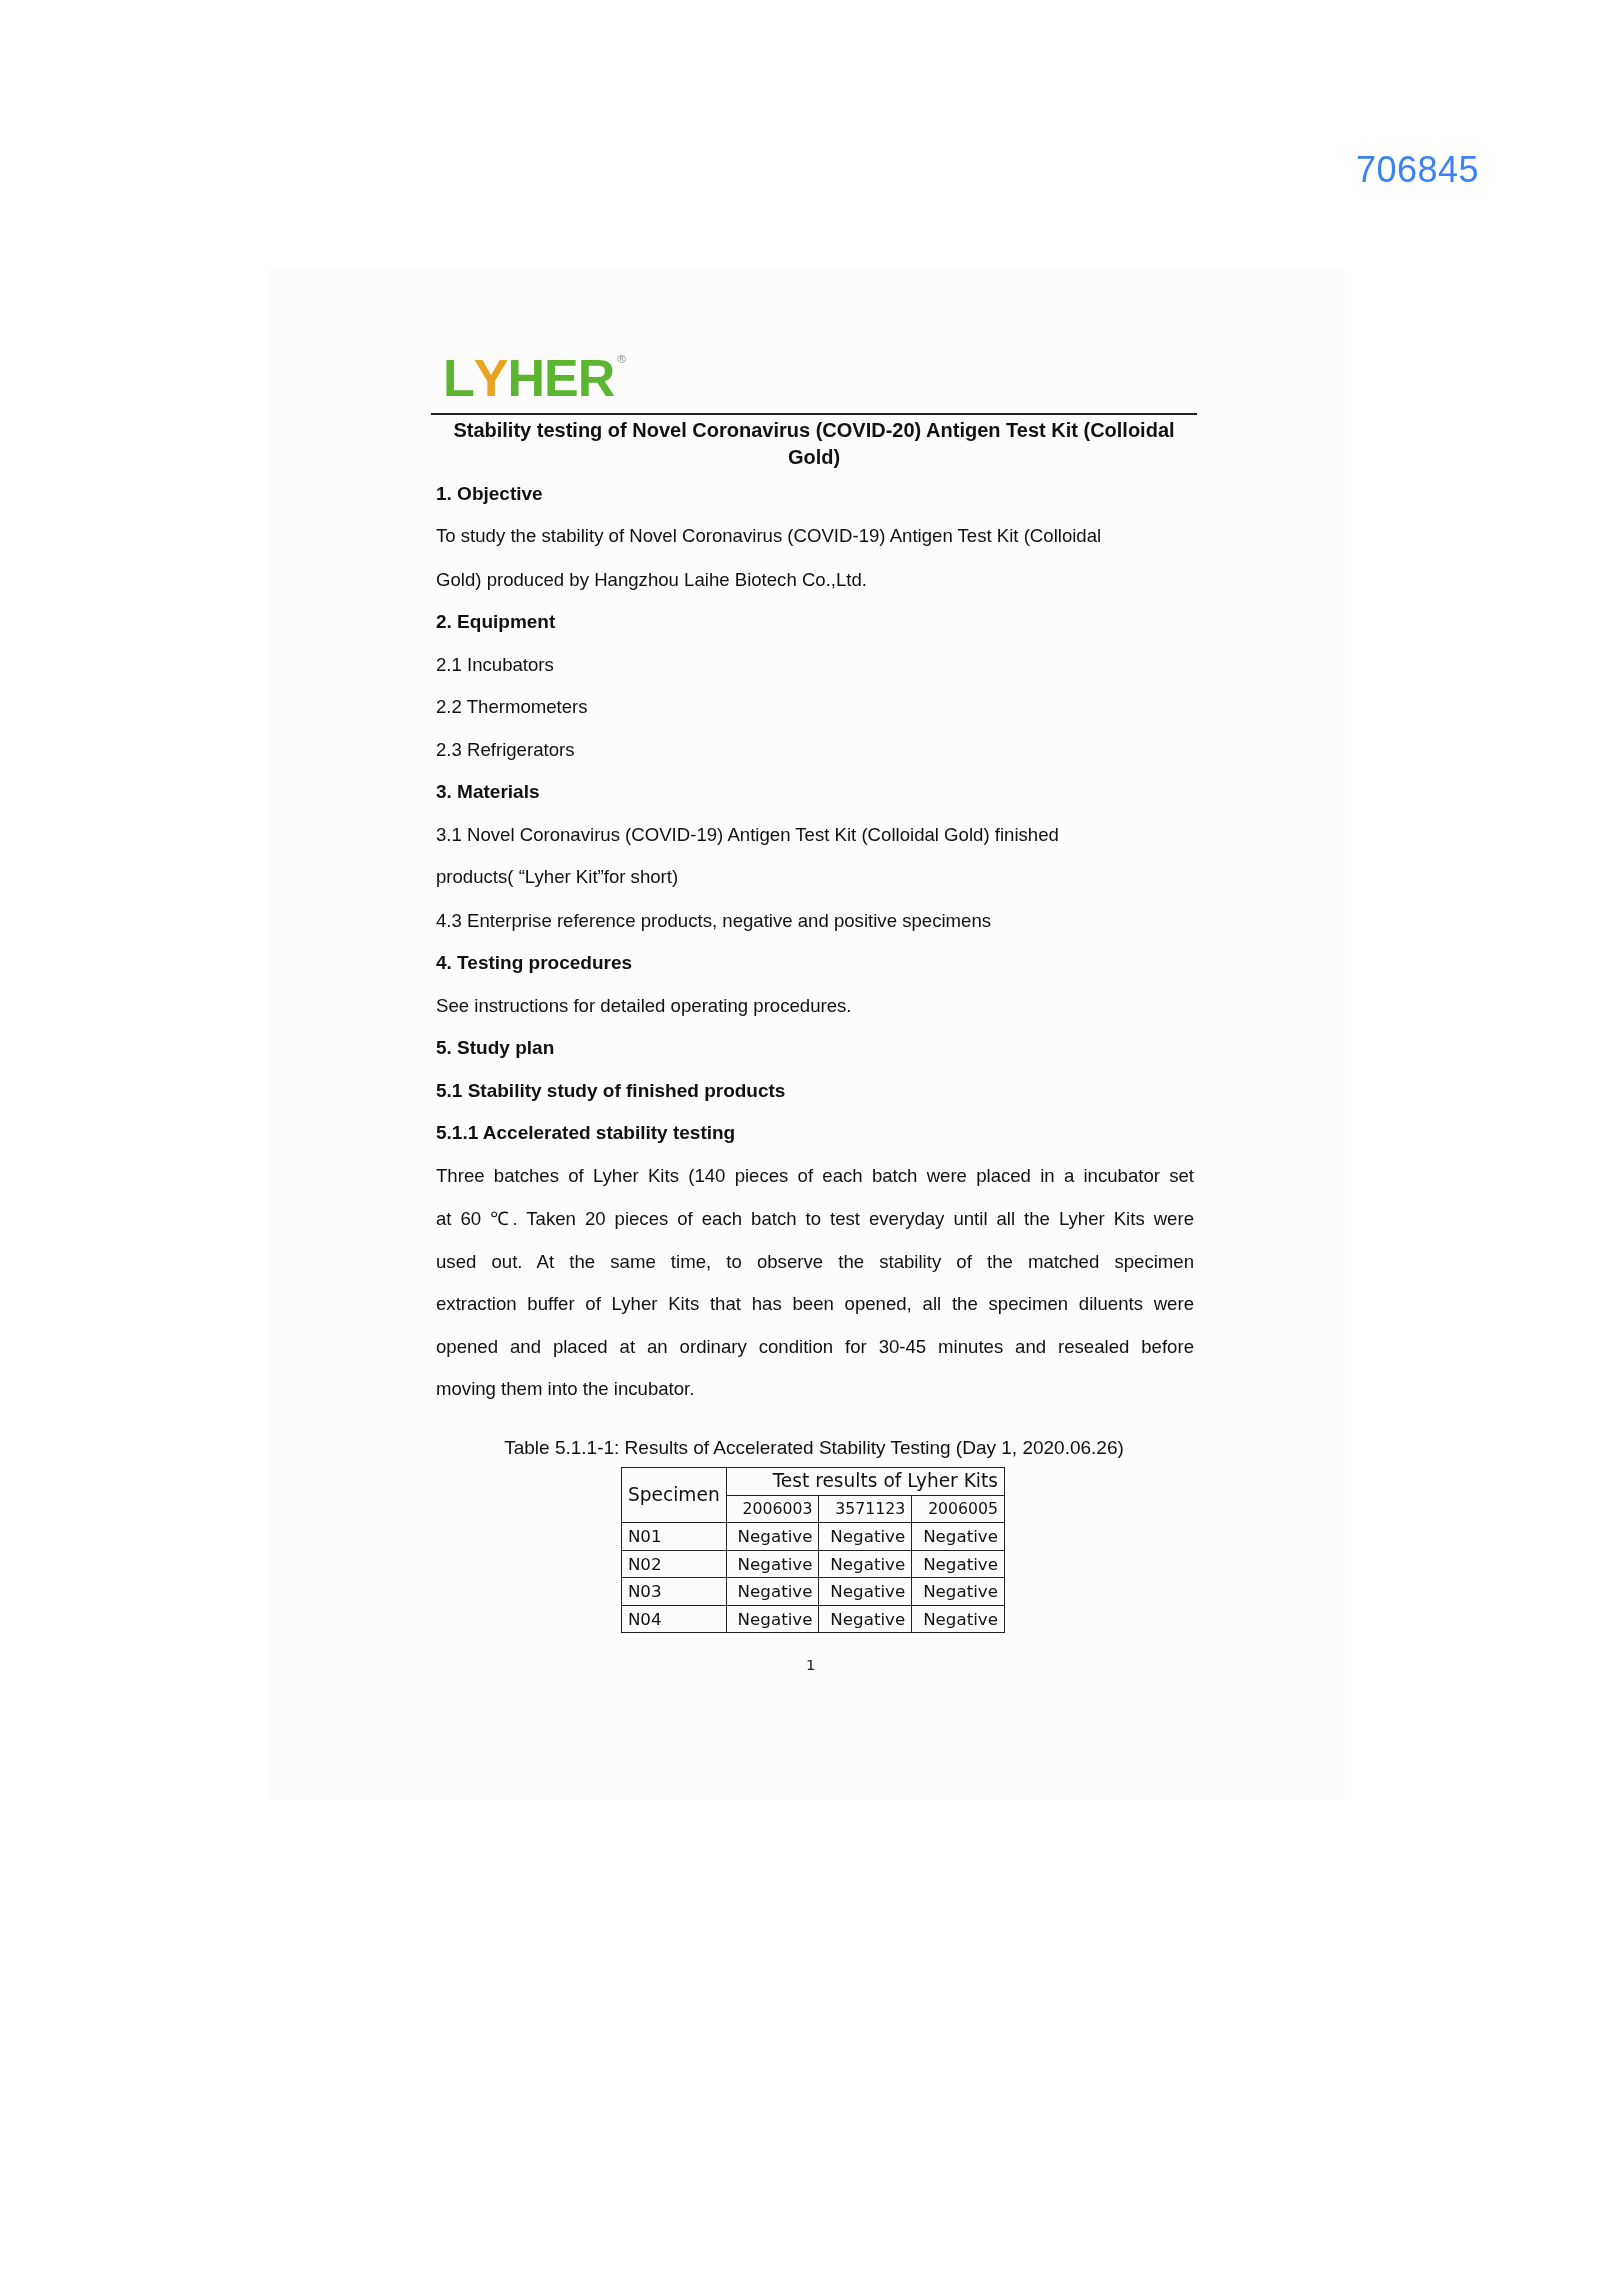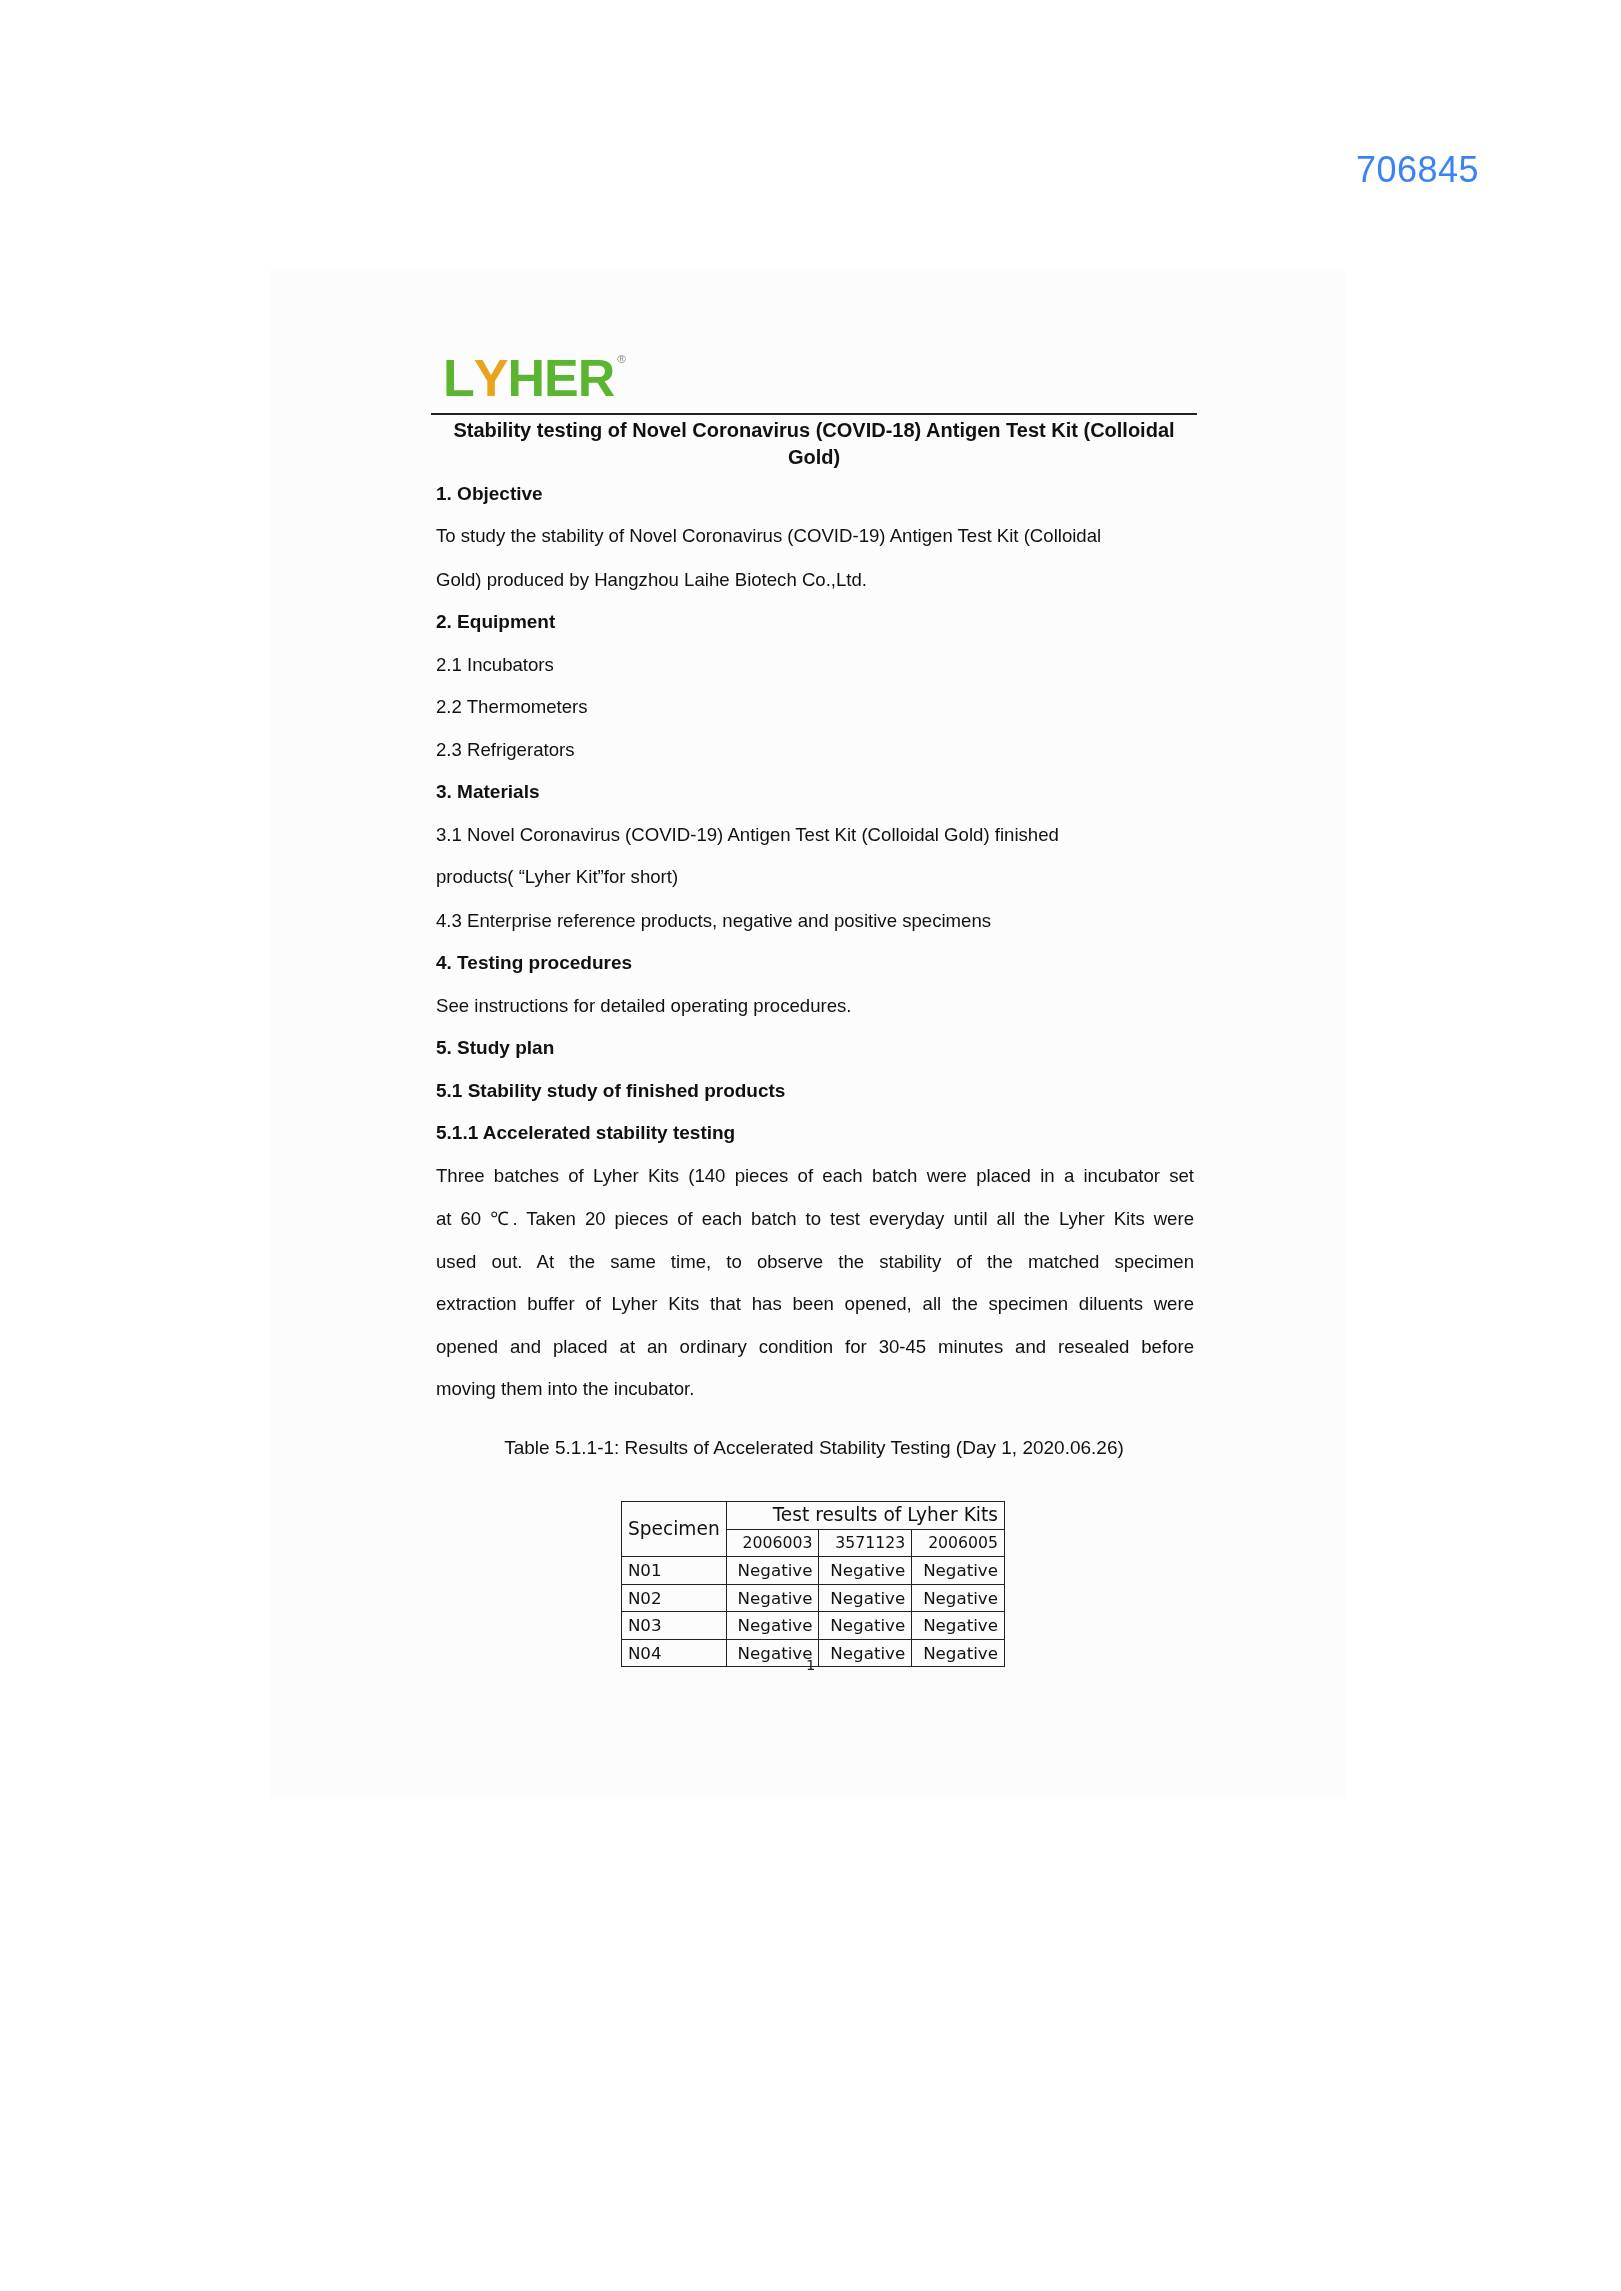--- a/index.html
+++ b/index.html
@@ -42,21 +42,20 @@
   .line.h { font-weight: bold; font-size: 19px; text-align: center; }
   .line.just { width: 758px; text-align: justify; text-align-last: justify; white-space: normal; }
   .caption {
     position: absolute; left: 431px; width: 766px; top: 1436px; text-align: center;
     font-size: 19px; line-height: 23.5px;
   }
   table.results {
     position: absolute; left: 621px; top: 1467px;
     border-collapse: collapse; font-size: 16.7px;
     font-family: "DejaVu Sans", sans-serif;
-    margin-top: 34px;
   }
   table.results td {
     border: 1.5px solid #222; height: 26.5px; padding: 0 5.9px; line-height: 26.5px;
     text-align: right; white-space: nowrap;
   }
   table.results td.spec { text-align: left; width: 90px; }
   table.results td.spechead { text-align: left; font-size: 18.6px; width: 90px; }
   table.results td.grp { font-size: 18.6px; }
   table.results td.batch { font-size: 15.7px; width: 80px; }
   .page-foot {
@@ -72,21 +71,21 @@
 <div class="scan-panel"></div>
 
 <div class="logo">
   <span class="g">L</span>
   <span class="y">Y</span>
   <span class="g">HER</span>
   <span class="reg">®</span>
 </div>
 
 <div class="rule"></div>
-<div class="title">Stability testing of Novel Coronavirus (COVID-18) Antigen Test Kit (Colloidal Gold)</div>
+<div class="title">Stability testing of Novel Coronavirus (COVID-20) Antigen Test Kit (Colloidal Gold)</div>
 
 <div class="line h" style="top:482px">1. Objective</div>
 <div class="line" style="top:524px">To study the stability of Novel Coronavirus (COVID-19) Antigen Test Kit (Colloidal</div>
 <div class="line" style="top:568px">Gold) produced by Hangzhou Laihe Biotech Co.,Ltd.</div>
 
 <div class="line h" style="top:610px">2. Equipment</div>
 <div class="line" style="top:653px">2.1 Incubators</div>
 <div class="line" style="top:695px">2.2 Thermometers</div>
 <div class="line" style="top:738px">2.3 Refrigerators</div>
 

